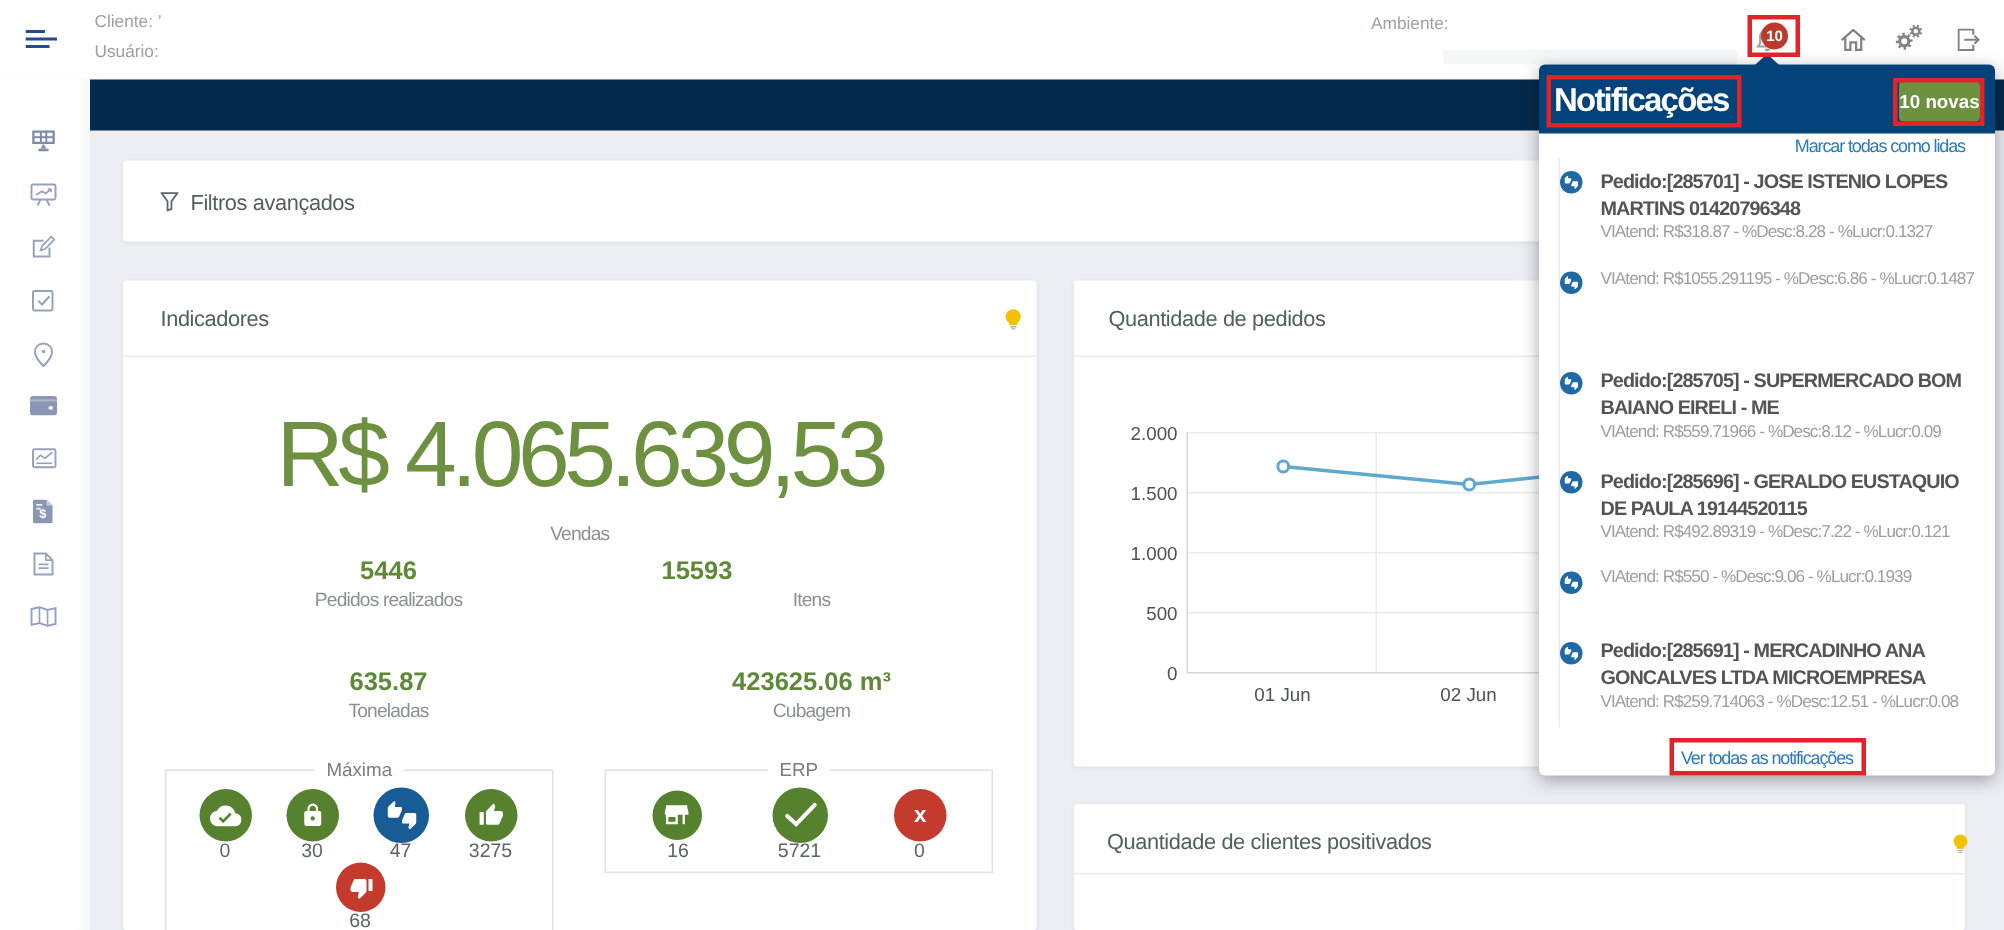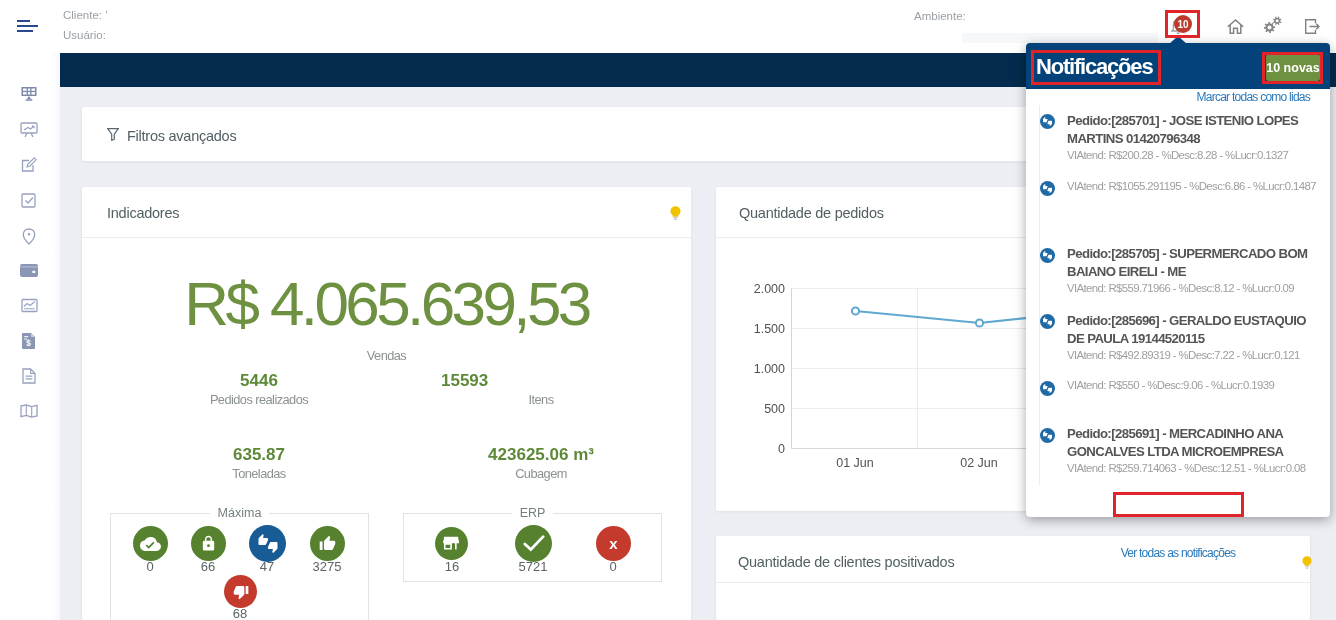--- a/index.html
+++ b/index.html
@@ -174,21 +174,21 @@
   <svg width="17" height="17" viewBox="0 0 24 24">
       <path d="M1 21h4V9H1v12zM23 10c0-1.1-.9-2-2-2h-6.31l.95-4.57.03-.32c0-.41-.17-.79-.44-1.06L14.17 1 7.59 7.59C7.22 7.95 7 8.45 7 9v10c0 1.1.9 2 2 2h9c.83 0 1.54-.5 1.84-1.22l3.02-7.05c.09-.23.14-.47.14-.73v-2z" fill="#fff"></path>
     </svg>
 </div>
 <div class="circle" style="left:224px; top:575px; width:33px; height:33px; background:#c43a2c; z-index:3;">
   <svg width="16" height="16" viewBox="0 0 24 24">
       <path d="M23 3h-4v12h4V3zM1 14c0 1.1.9 2 2 2h6.31l-.95 4.57-.03.32c0 .41.17.79.44 1.06L9.83 23l6.59-6.59c.36-.36.58-.86.58-1.41V5c0-1.1-.9-2-2-2H6c-.83 0-1.54.5-1.84 1.22l-3.02 7.05c-.09.23-.14.47-.14.73v2z" fill="#fff"></path>
     </svg>
 </div>
 <div class="abs cnum" style="left:100px; top:559px; width:100px; text-align:center; z-index:3;">0</div>
-<div class="abs cnum" style="left:158px; top:559px; width:100px; text-align:center; z-index:3;">66</div>
+<div class="abs cnum" style="left:158px; top:559px; width:100px; text-align:center; z-index:3;">30</div>
 <div class="abs cnum" style="left:217px; top:559px; width:100px; text-align:center; z-index:3;">47</div>
 <div class="abs cnum" style="left:277px; top:559px; width:100px; text-align:center; z-index:3;">3275</div>
 <div class="abs cnum" style="left:190px; top:606px; width:100px; text-align:center; z-index:3;">68</div>
 
 <div class="circle" style="left:435px; top:527px; width:33px; height:33px; background:#56812f; z-index:3;">
   <svg width="17" height="15" viewBox="0 0 20 18">
       <path d="M19 3V1H1v2h18zm1 6V7l-1-4H1L0 7v2h1v8h10V9h4v8h2V9h3zM9 15H3v-4h6v4z" fill="#fff" transform="scale(0.95)"></path>
     </svg>
 </div>
 <div class="circle" style="left:515px; top:525px; width:37px; height:37px; background:#56812f; z-index:3;">
@@ -250,21 +250,21 @@
   <div style="position:absolute; left:0; top:47px; width:284px; text-align:right;" class="bluelink">Marcar todas como lidas</div>
   <div style="position:absolute; left:12.5px; top:62px; width:1px; height:380px; background:#ebebeb;"></div>
 </div>
 <div class="nicon" style="top:114px; z-index:52;">
     <svg width="9" height="9" viewBox="0 0 24 24">
       <path d="M12 6c0-.55-.45-1-1-1H5.82l.66-3.18.02-.23c0-.31-.13-.59-.33-.8L5.38 0 .44 4.94C.17 5.21 0 5.59 0 6v6.5c0 .83.67 1.5 1.5 1.5h6.75c.62 0 1.15-.38 1.38-.91l2.26-5.29c.07-.17.11-.36.11-.55V6zM22.5 10h-6.75c-.62 0-1.15.38-1.38.91l-2.26 5.29c-.07.17-.11.36-.11.55V18c0 .55.45 1 1 1h5.18l-.66 3.18-.02.24c0 .31.13.59.33.8l.79.78 4.94-4.94c.27-.27.44-.65.44-1.06v-6.5c0-.83-.67-1.5-1.5-1.5z" fill="#fff"></path>
     </svg>
   </div>
 <div class="nitem" style="top:111.5px; z-index:52;">
   <div class="ntitle">Pedido:[285701] - JOSE ISTENIO LOPES<br>MARTINS 01420796348</div>
-  <div class="nsub">VIAtend: R$200.28 - %Desc:8.28 - %Lucr:0.1327</div>
+  <div class="nsub">VIAtend: R$318.87 - %Desc:8.28 - %Lucr:0.1327</div>
 </div>
 <div class="nicon" style="top:181px; z-index:52;">
     <svg width="9" height="9" viewBox="0 0 24 24">
       <path d="M12 6c0-.55-.45-1-1-1H5.82l.66-3.18.02-.23c0-.31-.13-.59-.33-.8L5.38 0 .44 4.94C.17 5.21 0 5.59 0 6v6.5c0 .83.67 1.5 1.5 1.5h6.75c.62 0 1.15-.38 1.38-.91l2.26-5.29c.07-.17.11-.36.11-.55V6zM22.5 10h-6.75c-.62 0-1.15.38-1.38.91l-2.26 5.29c-.07.17-.11.36-.11.55V18c0 .55.45 1 1 1h5.18l-.66 3.18-.02.24c0 .31.13.59.33.8l.79.78 4.94-4.94c.27-.27.44-.65.44-1.06v-6.5c0-.83-.67-1.5-1.5-1.5z" fill="#fff"></path>
     </svg>
   </div>
 <div class="nitem" style="top:178.5px; z-index:52;">
   <div class="nsub">VIAtend: R$1055.291195 - %Desc:6.86 - %Lucr:0.1487</div>
 </div>
 <div class="nicon" style="top:247.5px; z-index:52;">
@@ -295,18 +295,18 @@
 </div>
 <div class="nicon" style="top:427.5px; z-index:52;">
     <svg width="9" height="9" viewBox="0 0 24 24">
       <path d="M12 6c0-.55-.45-1-1-1H5.82l.66-3.18.02-.23c0-.31-.13-.59-.33-.8L5.38 0 .44 4.94C.17 5.21 0 5.59 0 6v6.5c0 .83.67 1.5 1.5 1.5h6.75c.62 0 1.15-.38 1.38-.91l2.26-5.29c.07-.17.11-.36.11-.55V6zM22.5 10h-6.75c-.62 0-1.15.38-1.38.91l-2.26 5.29c-.07.17-.11.36-.11.55V18c0 .55.45 1 1 1h5.18l-.66 3.18-.02.24c0 .31.13.59.33.8l.79.78 4.94-4.94c.27-.27.44-.65.44-1.06v-6.5c0-.83-.67-1.5-1.5-1.5z" fill="#fff"></path>
     </svg>
   </div>
 <div class="nitem" style="top:425px; z-index:52;">
   <div class="ntitle">Pedido:[285691] - MERCADINHO ANA<br>GONCALVES LTDA MICROEMPRESA</div>
   <div class="nsub">VIAtend: R$259.714063 - %Desc:12.51 - %Lucr:0.08</div>
 </div>
-<div class="abs bluelink" style="left:1026px; top:498px; width:304px; text-align:center; z-index:52;margin-top:48px;">Ver todas as notificações</div>
+<div class="abs bluelink" style="left:1026px; top:498px; width:304px; text-align:center; z-index:52;">Ver todas as notificações</div>
 
 <div class="redbox" style="left:1165px; top:10px; width:35px; height:28px;"></div>
 <div class="redbox" style="left:1031px; top:50px; width:130px; height:35px;"></div>
 <div class="redbox" style="left:1262px; top:52px; width:61px; height:32px;"></div>
 <div class="redbox" style="left:1113px; top:492px; width:131px; height:25px;"></div>
 
 </body></html>

